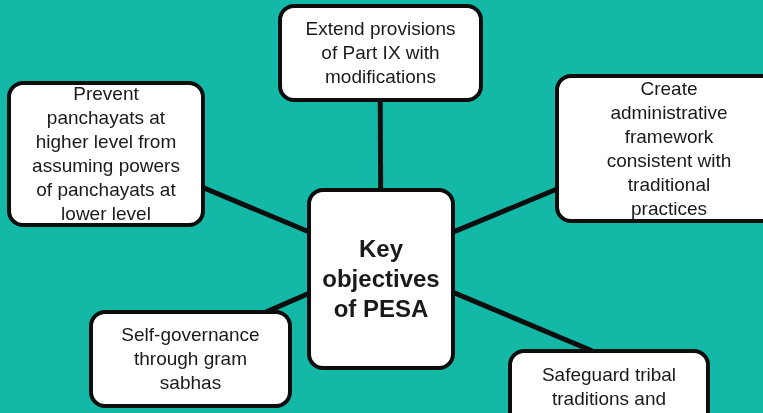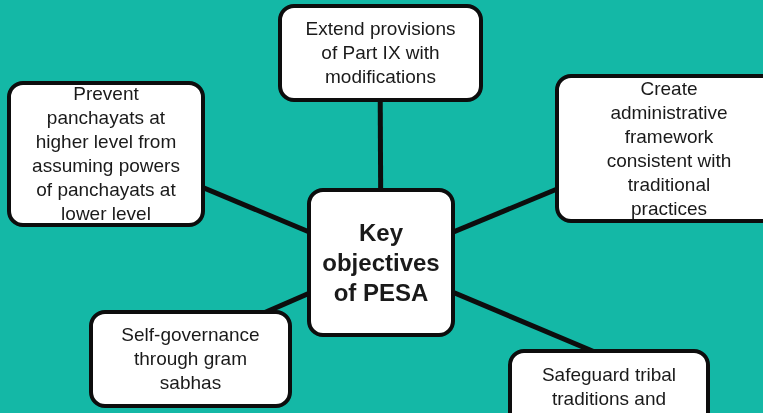--- a/index.html
+++ b/index.html
@@ -34,21 +34,21 @@
     text-align: center;
     color: #1a1a1a;
     font-size: 19px;
     line-height: 24px;
     white-space: pre-line;
     padding: 2px 4px;
   }
   .node-top        { left: 278px; top: 4px;   width: 205px; height: 98px; }
   .node-left       { left: 7px;   top: 68px;  width: 198px; height: 146px; margin-top: 13px; }
   .node-right      { left: 555px; top: 74px;  width: 228px; height: 149px; }
-  .node-center     { left: 307px; top: 188px; width: 148px; height: 149px;
+  .node-center     { left: 307px; top: 188px; width: 148px; height: 182px;
                      font-weight: bold; font-size: 24px; line-height: 30px; }
   .node-lowerleft  { left: 57px;  top: 310px; width: 203px; height: 98px; margin-left: 32px; }
   .node-lowerright { left: 508px; top: 309px; width: 202px; height: 99px; margin-top: 40px; }
 </style>
 </head>
 <body>
 
 <div class="canvas">
 
   <svg class="connectors" viewBox="0 0 763 413" xmlns="http://www.w3.org/2000/svg">

